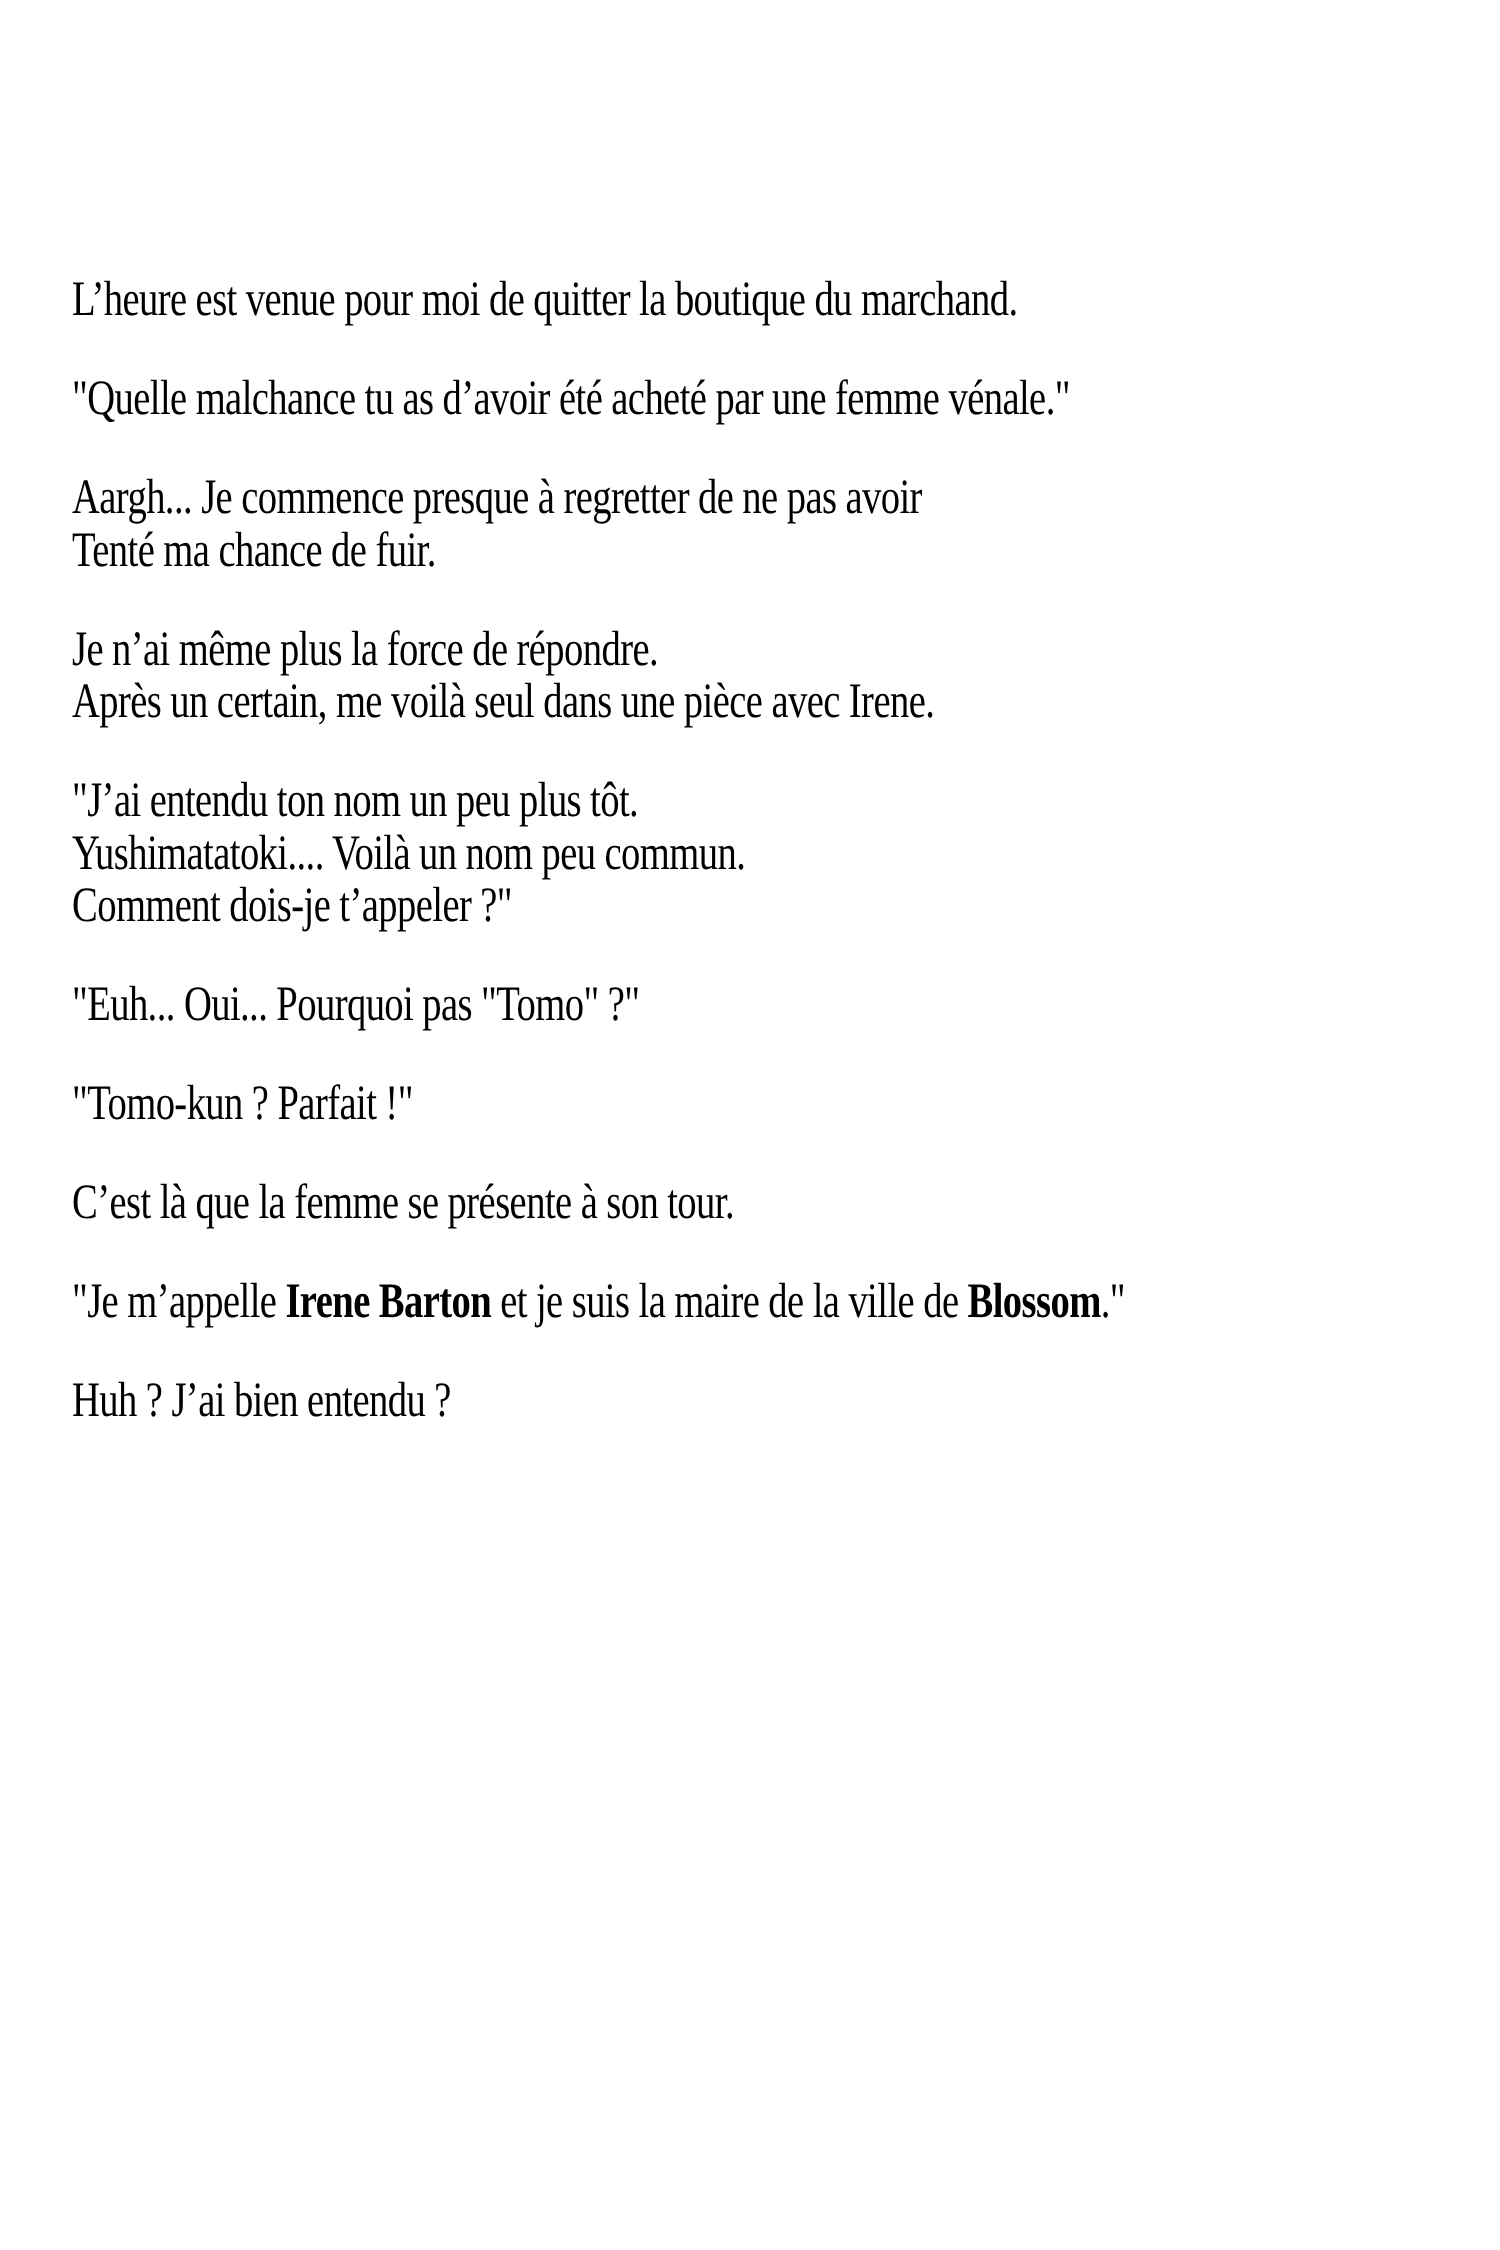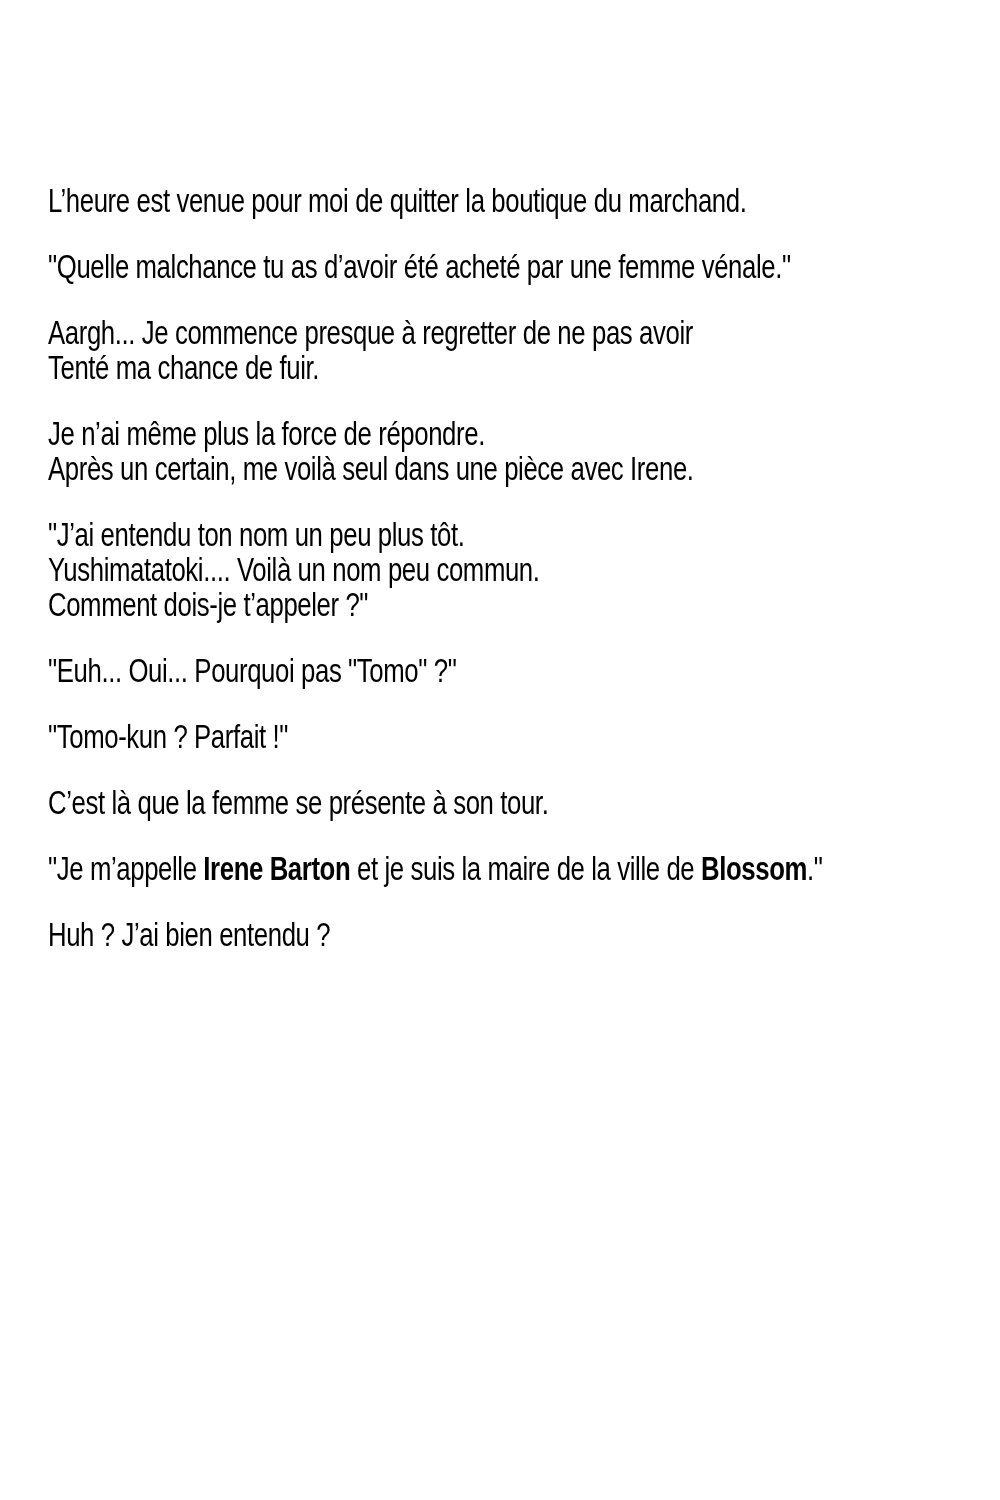--- a/index.html
+++ b/index.html
@@ -12,20 +12,21 @@
     height: 1500px;
     overflow: hidden;
     font-family: "Liberation Sans", sans-serif;
     color: #000000;
   }
   .page {
     padding: 183px 10px 0 48px;
     box-sizing: border-box;
     width: 1000px;
     height: 1500px;
+    font-family: Liberation Serif, serif;
   }
   .para {
     margin: 0 0 31px 0;
     font-size: 33px;
     line-height: 35px;
     letter-spacing: -0.5px;
     font-weight: 400;
     white-space: nowrap;
     transform: scaleX(0.78);
     transform-origin: 0 0;

